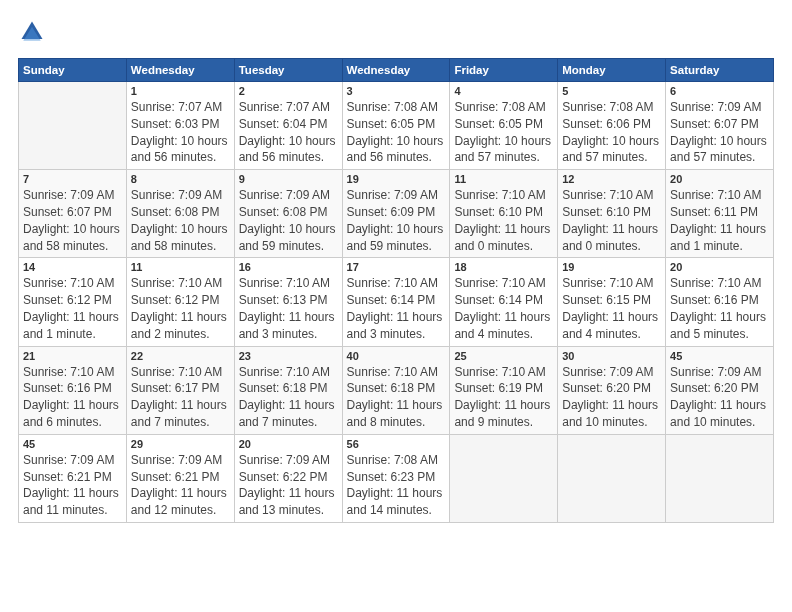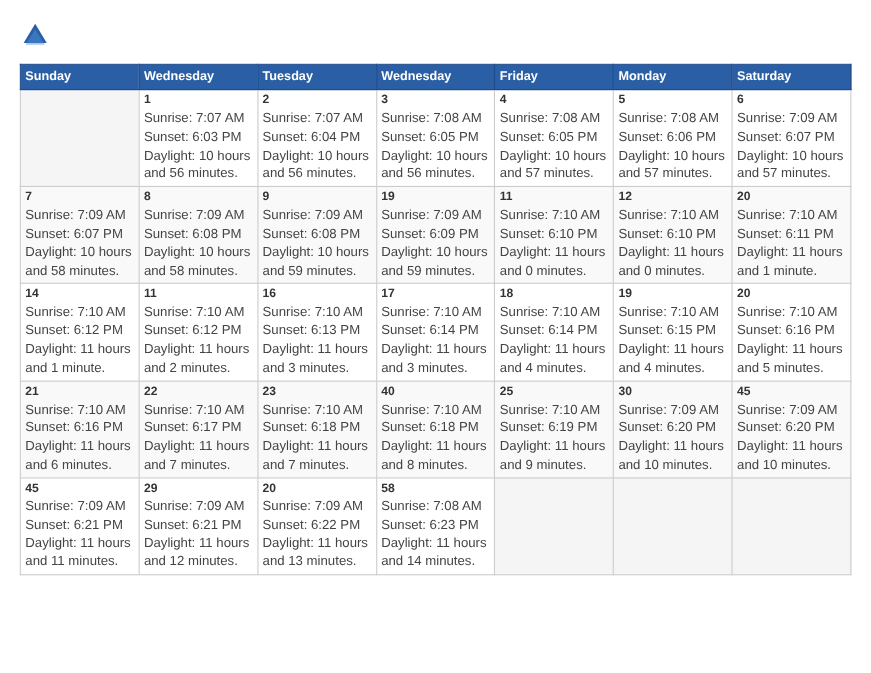--- a/index.html
+++ b/index.html
@@ -350,21 +350,21 @@
 and 12 minutes.</div>
           </td>
           <td>
             <span class="day-num">20</span>
             <div class="day-info" style="white-space: pre-line;">Sunrise: 7:09 AM
 Sunset: 6:22 PM
 Daylight: 11 hours
 and 13 minutes.</div>
           </td>
           <td>
-            <span class="day-num">58</span>
+            <span class="day-num">56</span>
             <div class="day-info" style="white-space: pre-line;">Sunrise: 7:08 AM
 Sunset: 6:23 PM
 Daylight: 11 hours
 and 14 minutes.</div>
           </td>
           <td class="empty"></td>
           <td class="empty"></td>
           <td class="empty"></td>
         </tr>
       </tbody>

